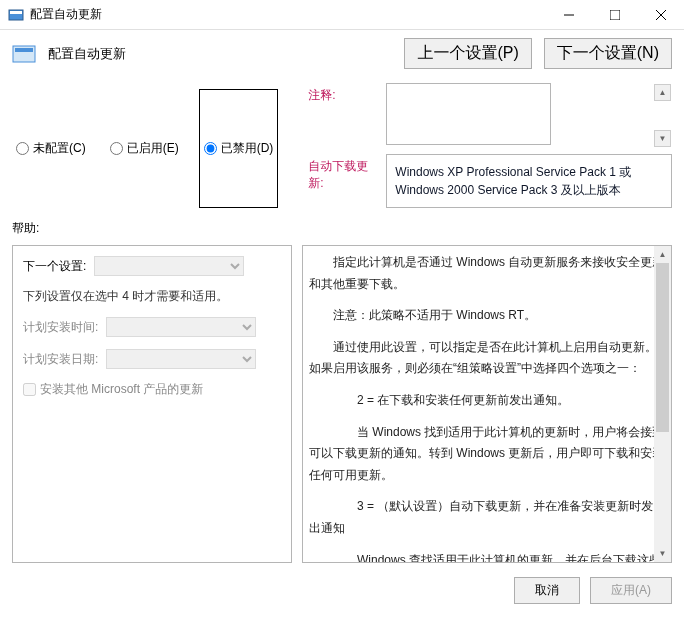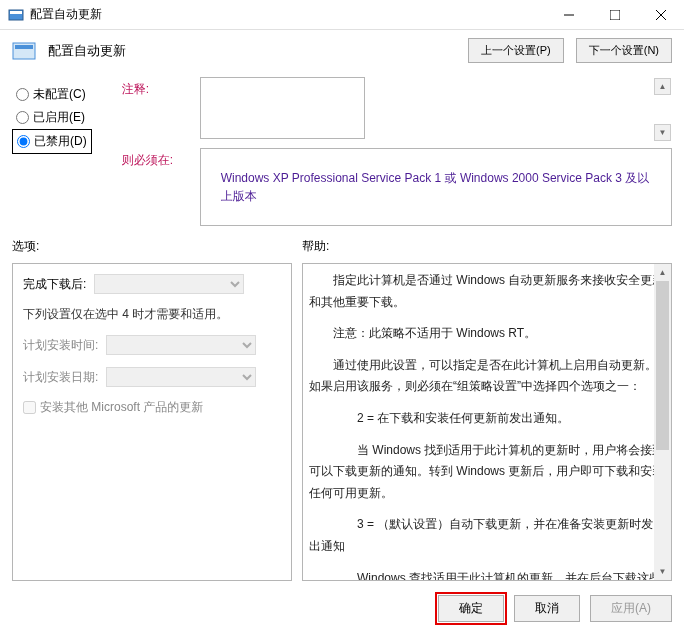--- a/index.html
+++ b/index.html
@@ -7,33 +7,33 @@
     
     .titlebar { height: 30px; display: flex; align-items: center; padding-left: 8px; border-bottom: 1px solid #e0e0e0; }
     .titlebar-icon { width: 16px; height: 16px; margin-right: 6px; }
     .titlebar-title { flex: 1; font-size: 12px; }
     .win-controls { display: flex; height: 100%; }
     .win-btn { width: 46px; display: flex; align-items: center; justify-content: center; cursor: pointer; }
     
     .header-row { display: flex; align-items: center; padding: 8px 12px; gap: 12px; }
     .header-icon { width: 24px; height: 20px; }
     .header-title { font-size: 13px; flex: 1; }
-    .nav-btn { border: 1px solid #adadad; background: #f0f0f0; padding: 4px 12px; font-size: 11px; cursor: pointer; }
+    .nav-btn { border: 1px solid #adadad; background: #f0f0f0; padding: 4px 12px; font-size: 16px; cursor: pointer; }
     
     .config-area { display: flex; padding: 6px 12px; gap: 30px; }
-    .radio-col { display: flex; flex-direction: column; gap: 0; padding-top: 6px; }
+    .radio-col { display: flex; flex-direction: row; gap: 16px; padding-top: 6px; }
     .radio-row { display: flex; align-items: center; gap: 4px; padding: 3px 4px; }
     .radio-row input[type="radio"] { width: 13px; height: 13px; }
     .radio-row.highlighted { border: 1px solid #000000; }
     
     .right-col { flex: 1; display: flex; flex-direction: column; gap: 6px; }
     .field-row { display: flex; gap: 8px; }
     .field-label { width: 70px; padding-top: 4px; color: #be185d; }
     .comment-box { flex: 1; height: 62px; border: 1px solid #b5b5b5; background: #fff; position: relative; padding: 4px; resize: none; font-family: inherit; font-size: 12px; }
-    .platform-box { flex: 1; border: 1px solid #b5b5b5; background: #fff; padding: 20px; color: #4c1d95; line-height: 1.5; }
+    .platform-box { flex: 1; border: 1px solid #b5b5b5; background: #fff; padding: 8px; color: #0f172a; line-height: 1.5; }
     
     .scroll-btn { position: absolute; right: 1px; width: 17px; height: 17px; background: #f0f0f0; border: 1px solid #ccc; display: flex; align-items: center; justify-content: center; font-size: 8px; color: #666; }
     
     .labels-row { display: flex; padding: 6px 12px 2px; }
     .labels-row .lbl-left { width: 290px; }
     
     .panels { display: flex; padding: 6px 12px; gap: 10px; height: 330px; }
     .panel-left { width: 280px; border: 1px solid #b5b5b5; padding: 10px; display: flex; flex-direction: column; gap: 12px; font-size: 12px; color: #333; }
     .panel-left .section-title { color: #000; }
     .disabled-text { color: #888; }
@@ -114,35 +114,34 @@
   <div class="right-col">
     <div class="field-row">
       <span class="field-label">注释:</span>
       <div style="flex:1; position:relative;">
         <textarea class="comment-box" style=""></textarea>
         <div class="scroll-btn" style="top:1px;">▲</div>
         <div class="scroll-btn" style="bottom:1px;">▼</div>
       </div>
     </div>
     <div class="field-row">
-      <span class="field-label">则必须在:</span>
+      <span class="field-label">自动下载更新:</span>
       <div class="platform-box">Windows XP Professional Service Pack 1 或 Windows 2000 Service Pack 3 及以上版本</div>
     </div>
   </div>
 </div>
 
 <div class="labels-row">
-  <span class="lbl-left">选项:</span>
   <span>帮助:</span>
 </div>
 
 <div class="panels">
   <div class="panel-left">
     <div class="field-inline">
-      <span class="section-title disabled-text">完成下载后:</span>
+      <span class="section-title disabled-text">下一个设置:</span>
       <select class="select-dd" disabled=""></select>
     </div>
     <div>下列设置仅在选中 4 时才需要和适用。</div>
     <div class="field-inline disabled-text">
       <span>计划安装时间:</span>
       <select class="select-dd" disabled=""></select>
     </div>
     <div class="field-inline disabled-text">
       <span>计划安装日期:</span>
       <select class="select-dd" disabled=""></select>
@@ -167,16 +166,15 @@
       <button class="sb-btn">▲</button>
       <div class="sb-track">
         <div class="sb-thumb" style="top:0; height:60%;"></div>
       </div>
       <button class="sb-btn">▼</button>
     </div>
   </div>
 </div>
 
 <div class="footer">
-  <button class="footer-btn primary">确定</button>
   <button class="footer-btn">取消</button>
   <button class="footer-btn disabled">应用(A)</button>
 </div>
 
 </body></html>

